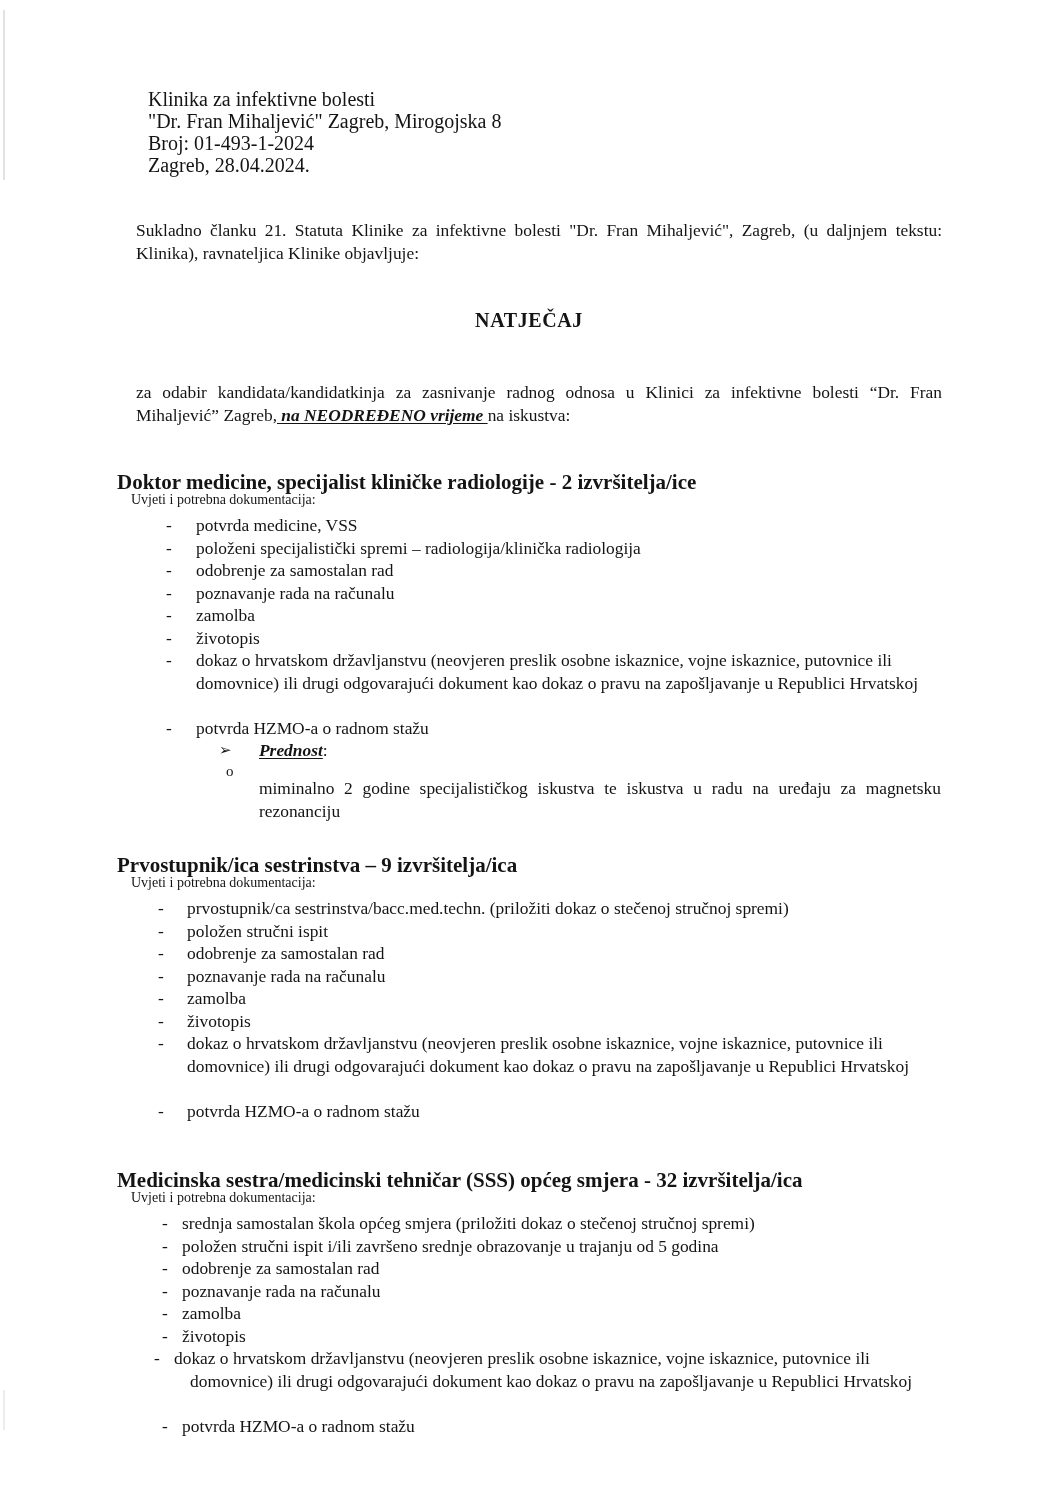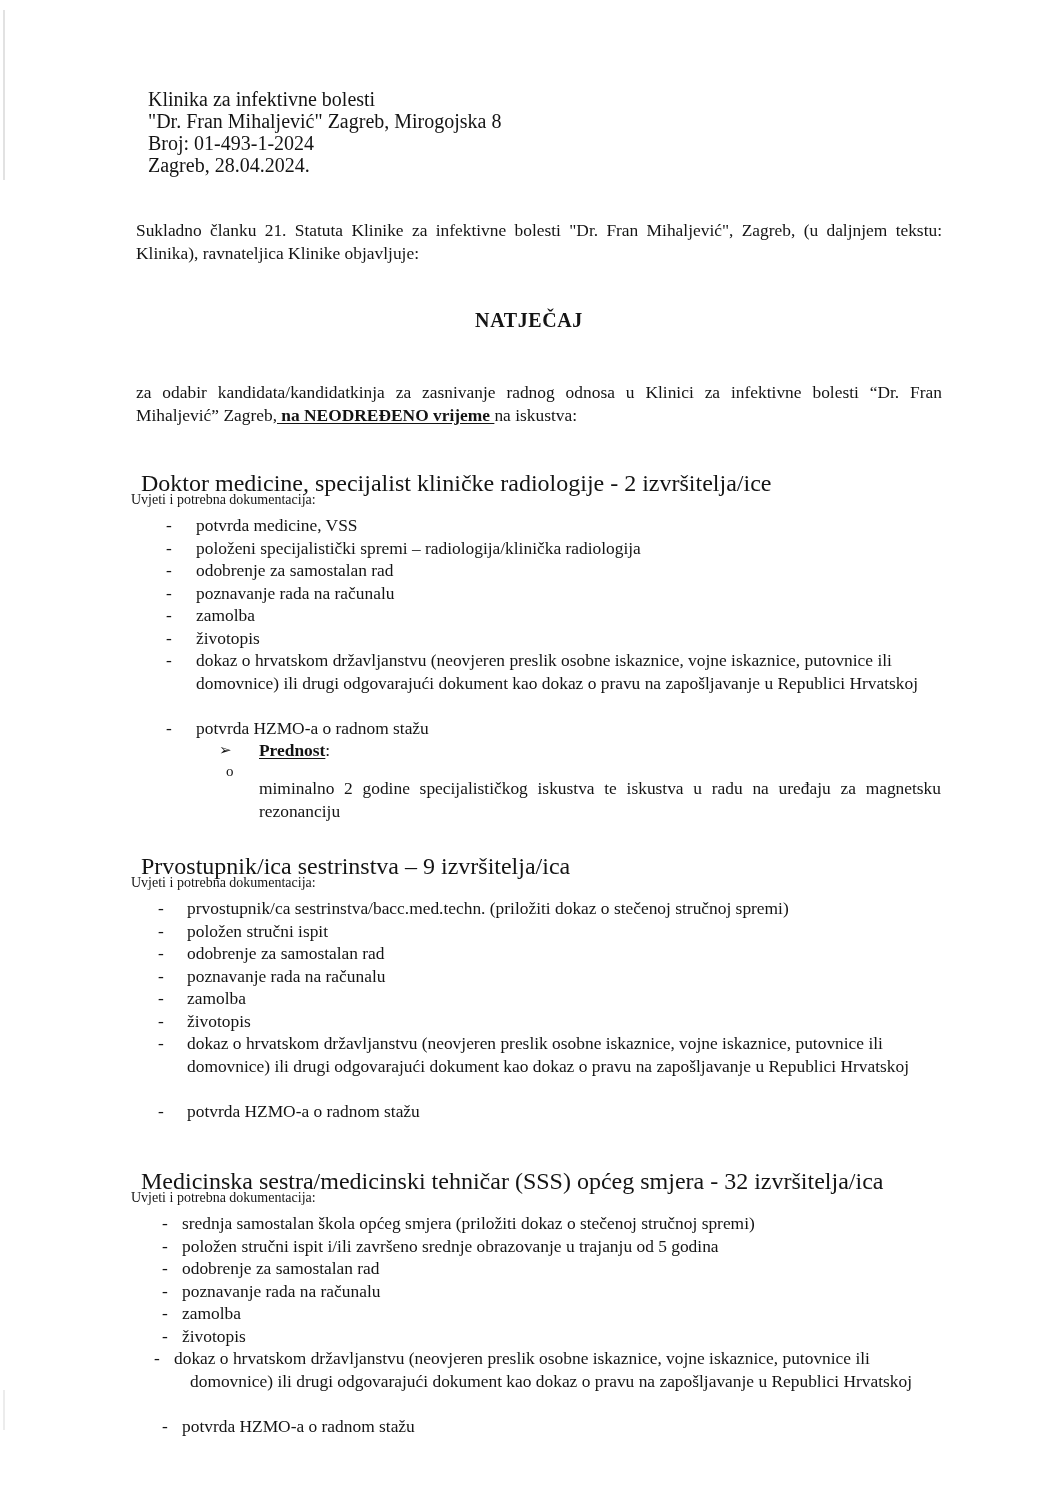--- a/index.html
+++ b/index.html
@@ -4,26 +4,26 @@
 <style>
   html, body { margin: 0; padding: 0; background: #ffffff; }
   body { width: 1058px; height: 1496px; position: relative; overflow: hidden;
          font-family: "Liberation Serif", "DejaVu Serif", serif; color: #141414; }
   .scan-edge { position: absolute; left: 3px; top: 10px; width: 2px; height: 170px; background: #e2e2e2; }
   .scan-edge2 { position: absolute; left: 3px; top: 1390px; width: 2px; height: 40px; background: #ececec; }
   .abs { position: absolute; white-space: nowrap; }
   .header-line { position: absolute; left: 148px; font-size: 20px; }
   .para { position: absolute; left: 136px; width: 806px; font-size: 17.4px; line-height: 22.5px; text-align: justify; }
   .title { position: absolute; left: 0; width: 1058px; top: 309px; text-align: center; font-weight: bold; font-size: 20px; letter-spacing: 0.6px; }
-  .section-title { position: absolute; left: 141px; font-weight: normal; font-size: 24px; }
+  .section-title { position: absolute; left: 117px; font-weight: bold; font-size: 21px; }
   .uvjeti { position: absolute; left: 131px; font-size: 14px; }
   .item { position: absolute; font-size: 17.4px; line-height: 22.5px; }
   .dash { position: absolute; font-size: 17.4px; }
   .item.wrap { white-space: normal; }
-  .u { text-decoration: underline; text-underline-offset: 2px; }
+  .u { text-decoration: underline; text-underline-offset: 2px; font-style: italic; }
   b { font-weight: bold; }
   .arrow { position: absolute; font-size: 15px; }
   .circle { position: absolute; font-size: 15px; }
 </style>
 </head>
 <body>
 
 <div class="scan-edge"></div>
 <div class="scan-edge2"></div>
 

